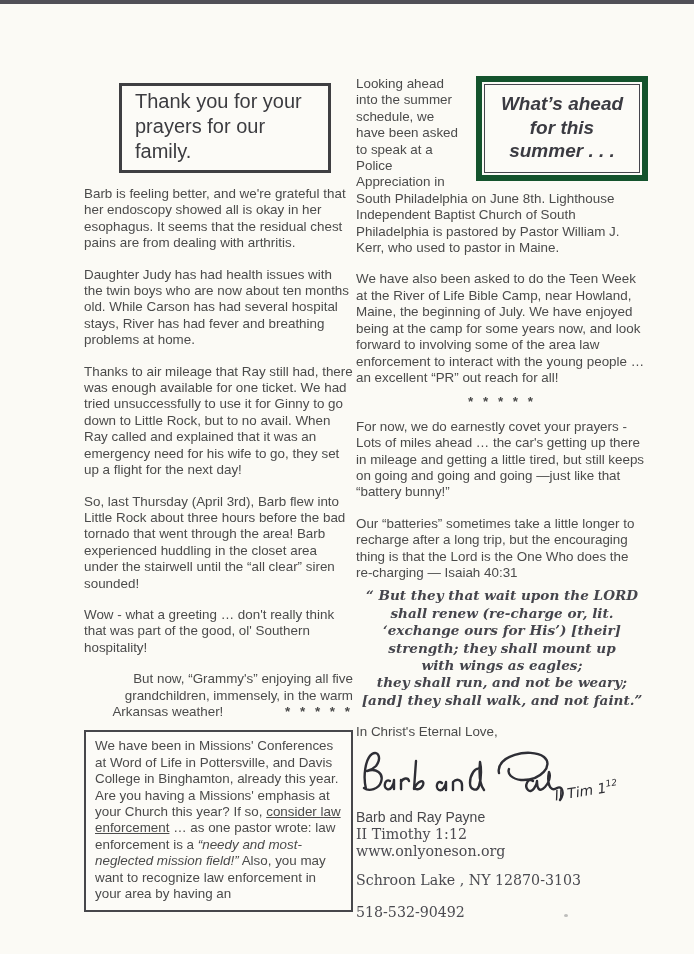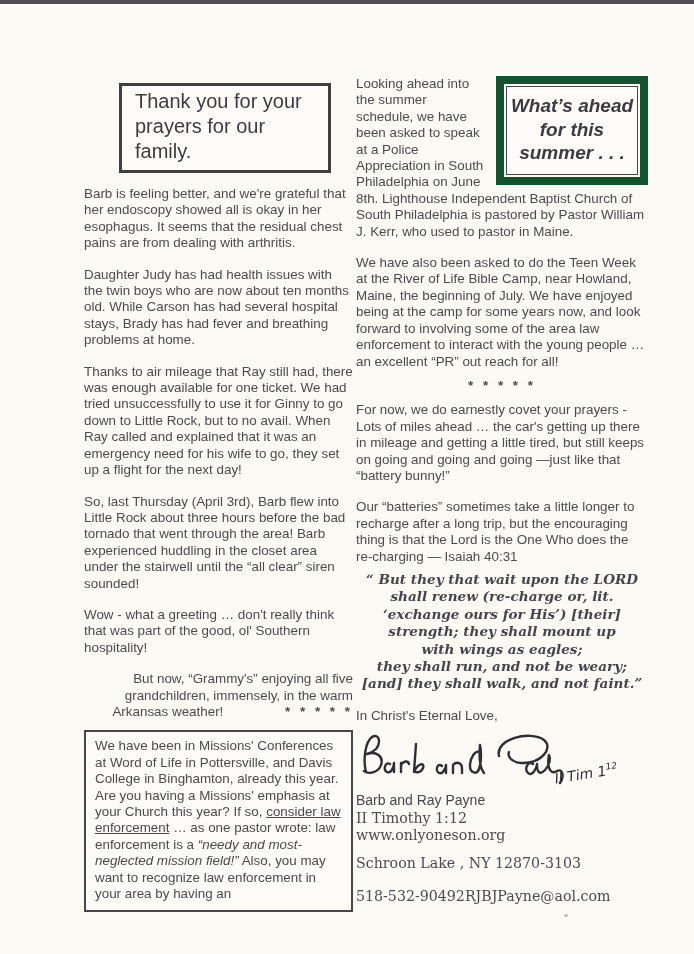--- a/index.html
+++ b/index.html
@@ -28,22 +28,22 @@
     width:212px;margin:0 0 13px 35px;
     padding:3px 6px 6px 13px;
     font-size:20px;line-height:25px;color:#3c3c40;
     background:#fcfbf7;
   }
 
   
   .box-whatsahead{
     float:right;
     box-sizing:border-box;
-    width:152px;
-    border:8px solid #14532d;
+    width:172px;
+    border:6px solid #14532d;
     padding:2px;
     margin:0 0 5px 10px;
     background:#fcfbf7;
   }
   .box-whatsahead-inner{
     border:1px solid #45454d;
     padding:7px 2px 9px;
     text-align:center;
     font-weight:bold;font-style:italic;
     font-size:19px;line-height:23.5px;color:#3b3b42;
@@ -111,21 +111,21 @@
   <div class="scan-strip"></div>
   <div class="scan-speck"></div>
 
   <div class="col" id="left-col">
 
     <div class="box-thankyou">
       <span>Thank you for your prayers for our family.</span>
     </div>
 
     <p class="para">Barb is feeling better, and we're grateful that her endoscopy showed all is okay in her esophagus.  It seems that the residual chest pains are from dealing with arthritis.</p>
-    <p class="para">Daughter Judy has had health issues with the twin boys who are now about ten months old. While Carson has had several hospital stays, Brady has had fever and breathing problems at home.</p>
+    <p class="para">Daughter Judy has had health issues with the twin boys who are now about ten months old. While Carson has had several hospital stays, River has had fever and breathing problems at home.</p>
     <p class="para">Thanks to air mileage that Ray still had, there was enough available for one ticket.  We had tried unsuccessfully to use it for Ginny to go down to Little Rock, but to no avail.  When Ray called and explained that it was an emergency need for his wife to go, they set up a flight for the next day!</p>
     <p class="para">So, last Thursday (April 3rd), Barb flew into Little Rock about three hours before the bad tornado that went through the area!  Barb experienced huddling in the closet area under the stairwell until the “all clear” siren sounded!</p>
     <p class="para">Wow - what a greeting … don't really think that was part of the good, ol' Southern hospitality!</p>
 
     <p class="para" style="margin-bottom:10px;text-align:right;">
       <span>But now, “Grammy's” enjoying all five grandchildren, immensely, in the warm Arkansas weather!</span>
       <span class="stars-inline">* * * * *</span>
     </p>
 
     <div class="box-missions">
@@ -192,16 +192,15 @@
     <p class="contact-names">Barb and Ray Payne</p>
     <div class="serifline">II Timothy 1:12</div>
     <div class="serifline">www.onlyoneson.org</div>
 
     <div class="contact-gap"></div>
 
     <div class="serifline">Schroon Lake ,  NY  12870-3103</div>
 
     <div class="phone-row">
       <span class="serifline">518-532-90492</span>
-      <span class="serifline">RJBJPayne@aol.com</span>
     </div>
   </div>
 </div>
 
 </body></html>

